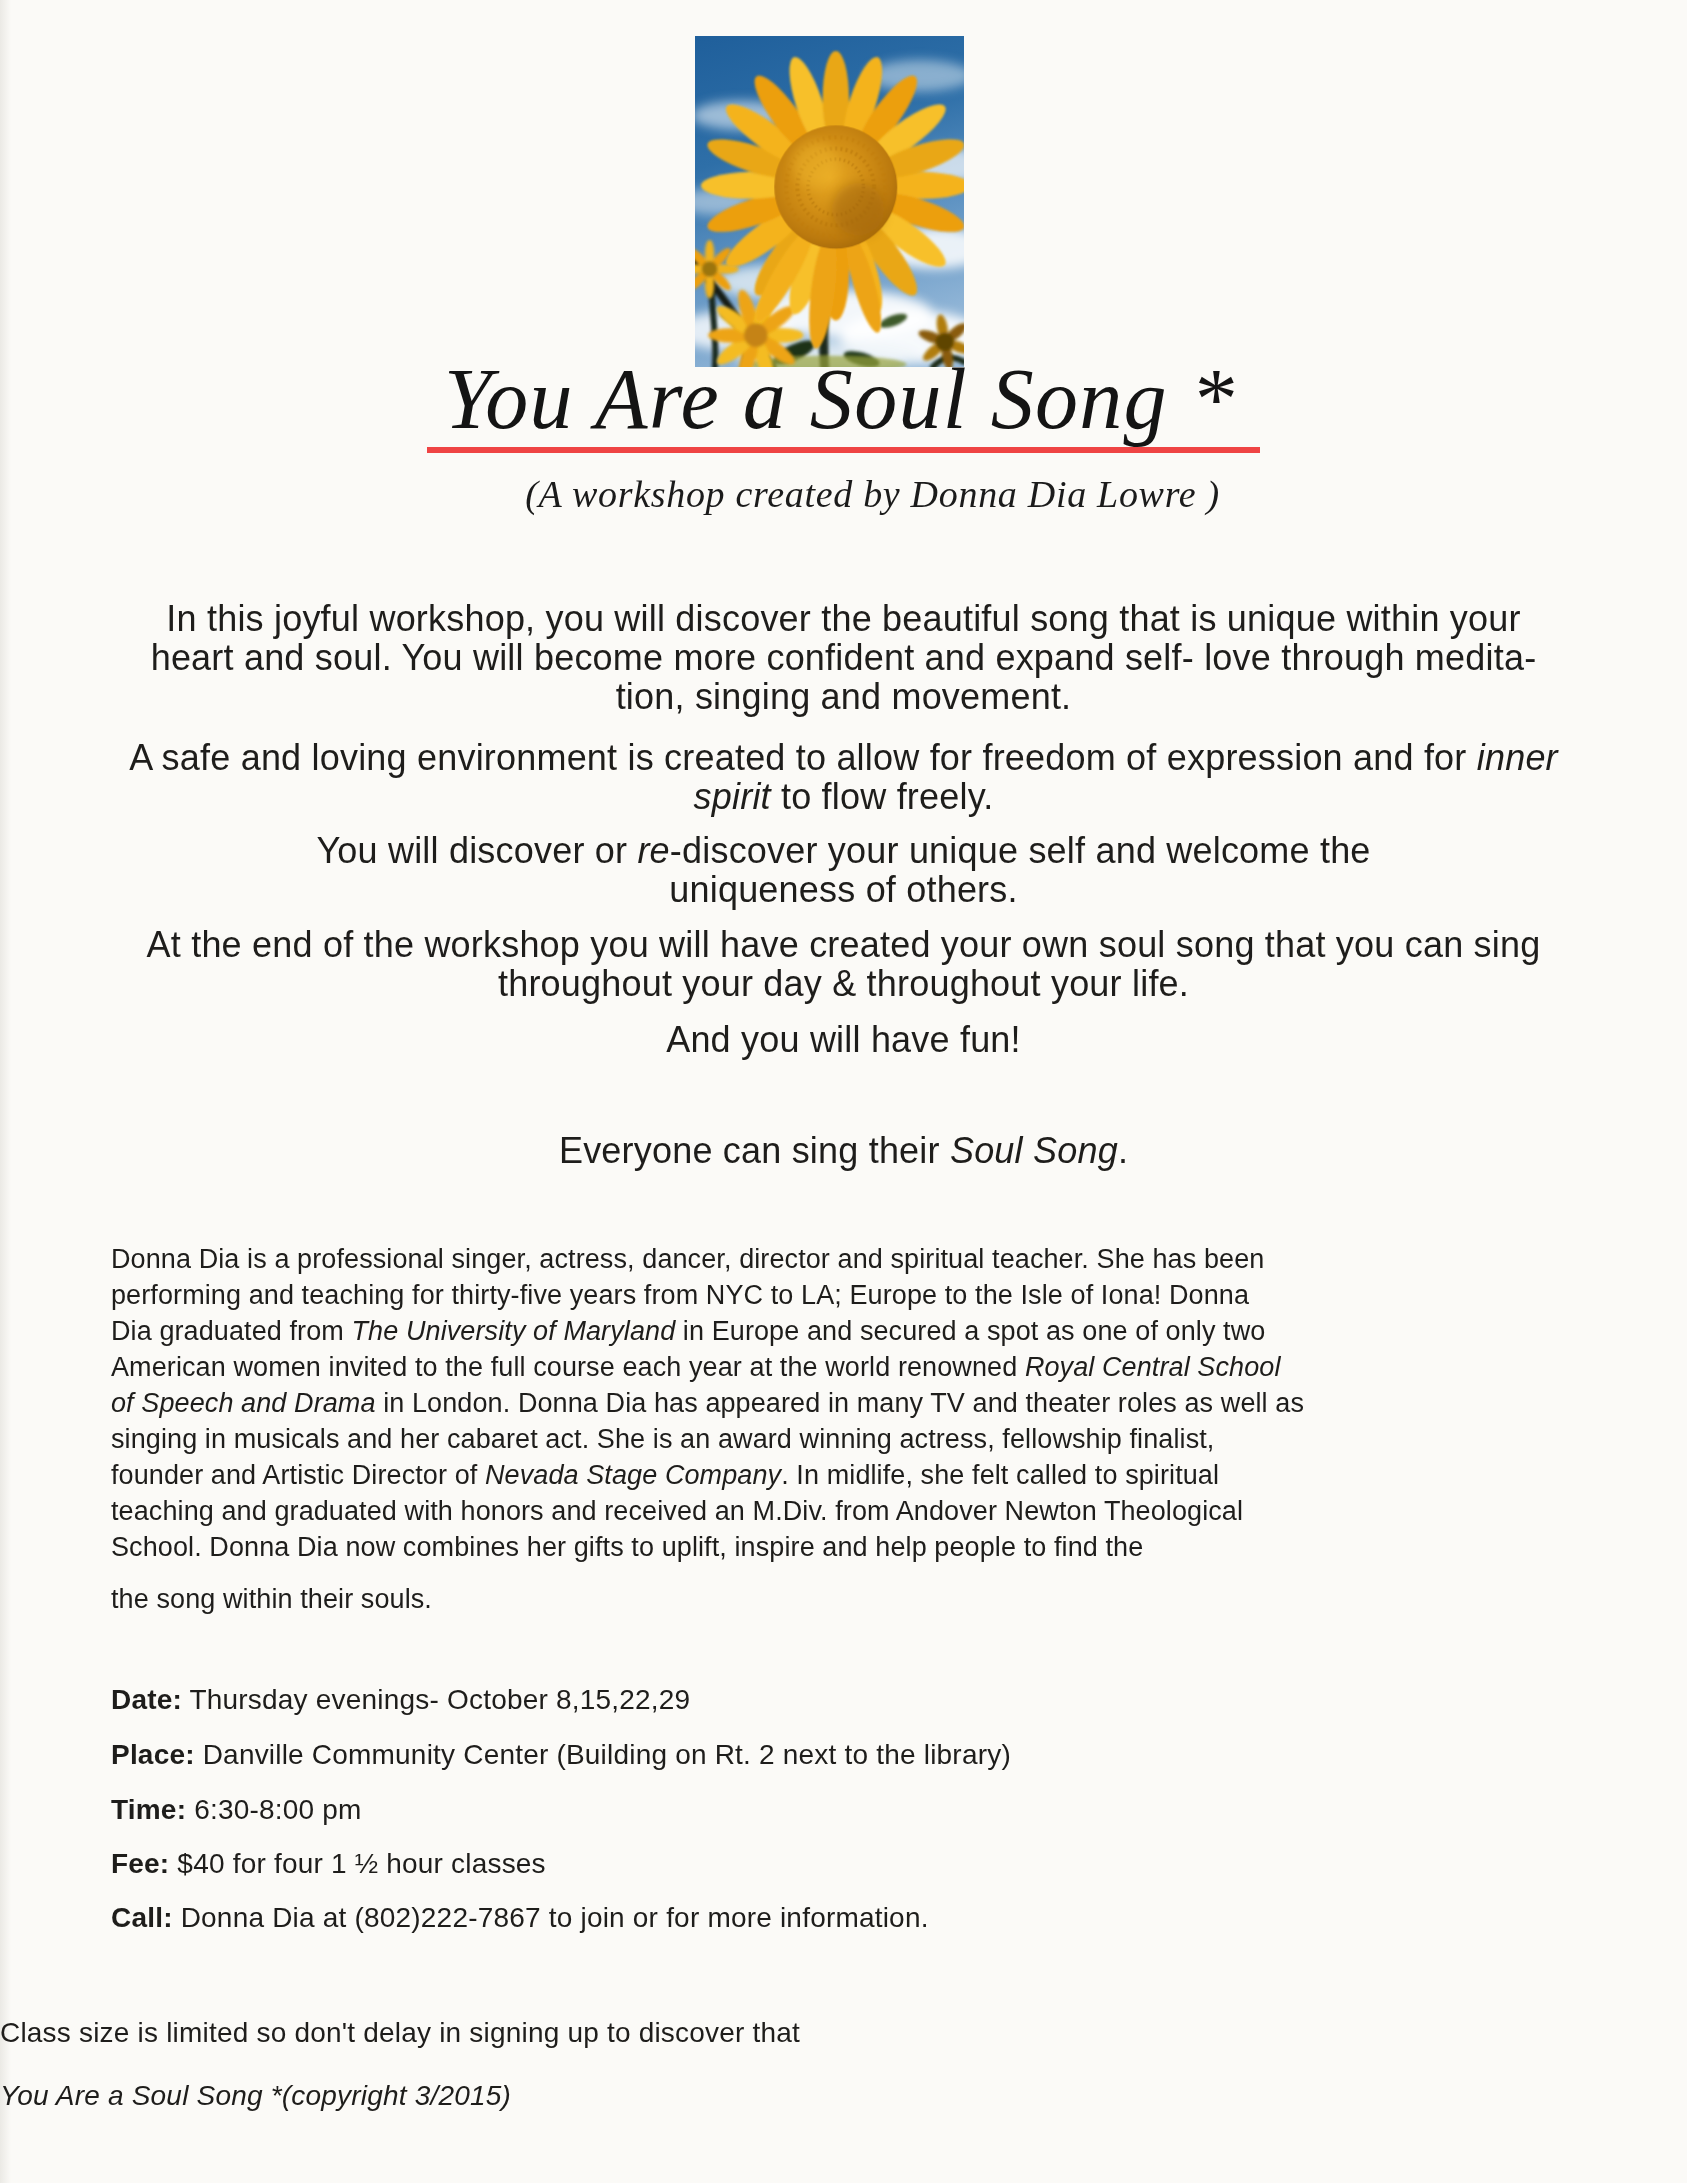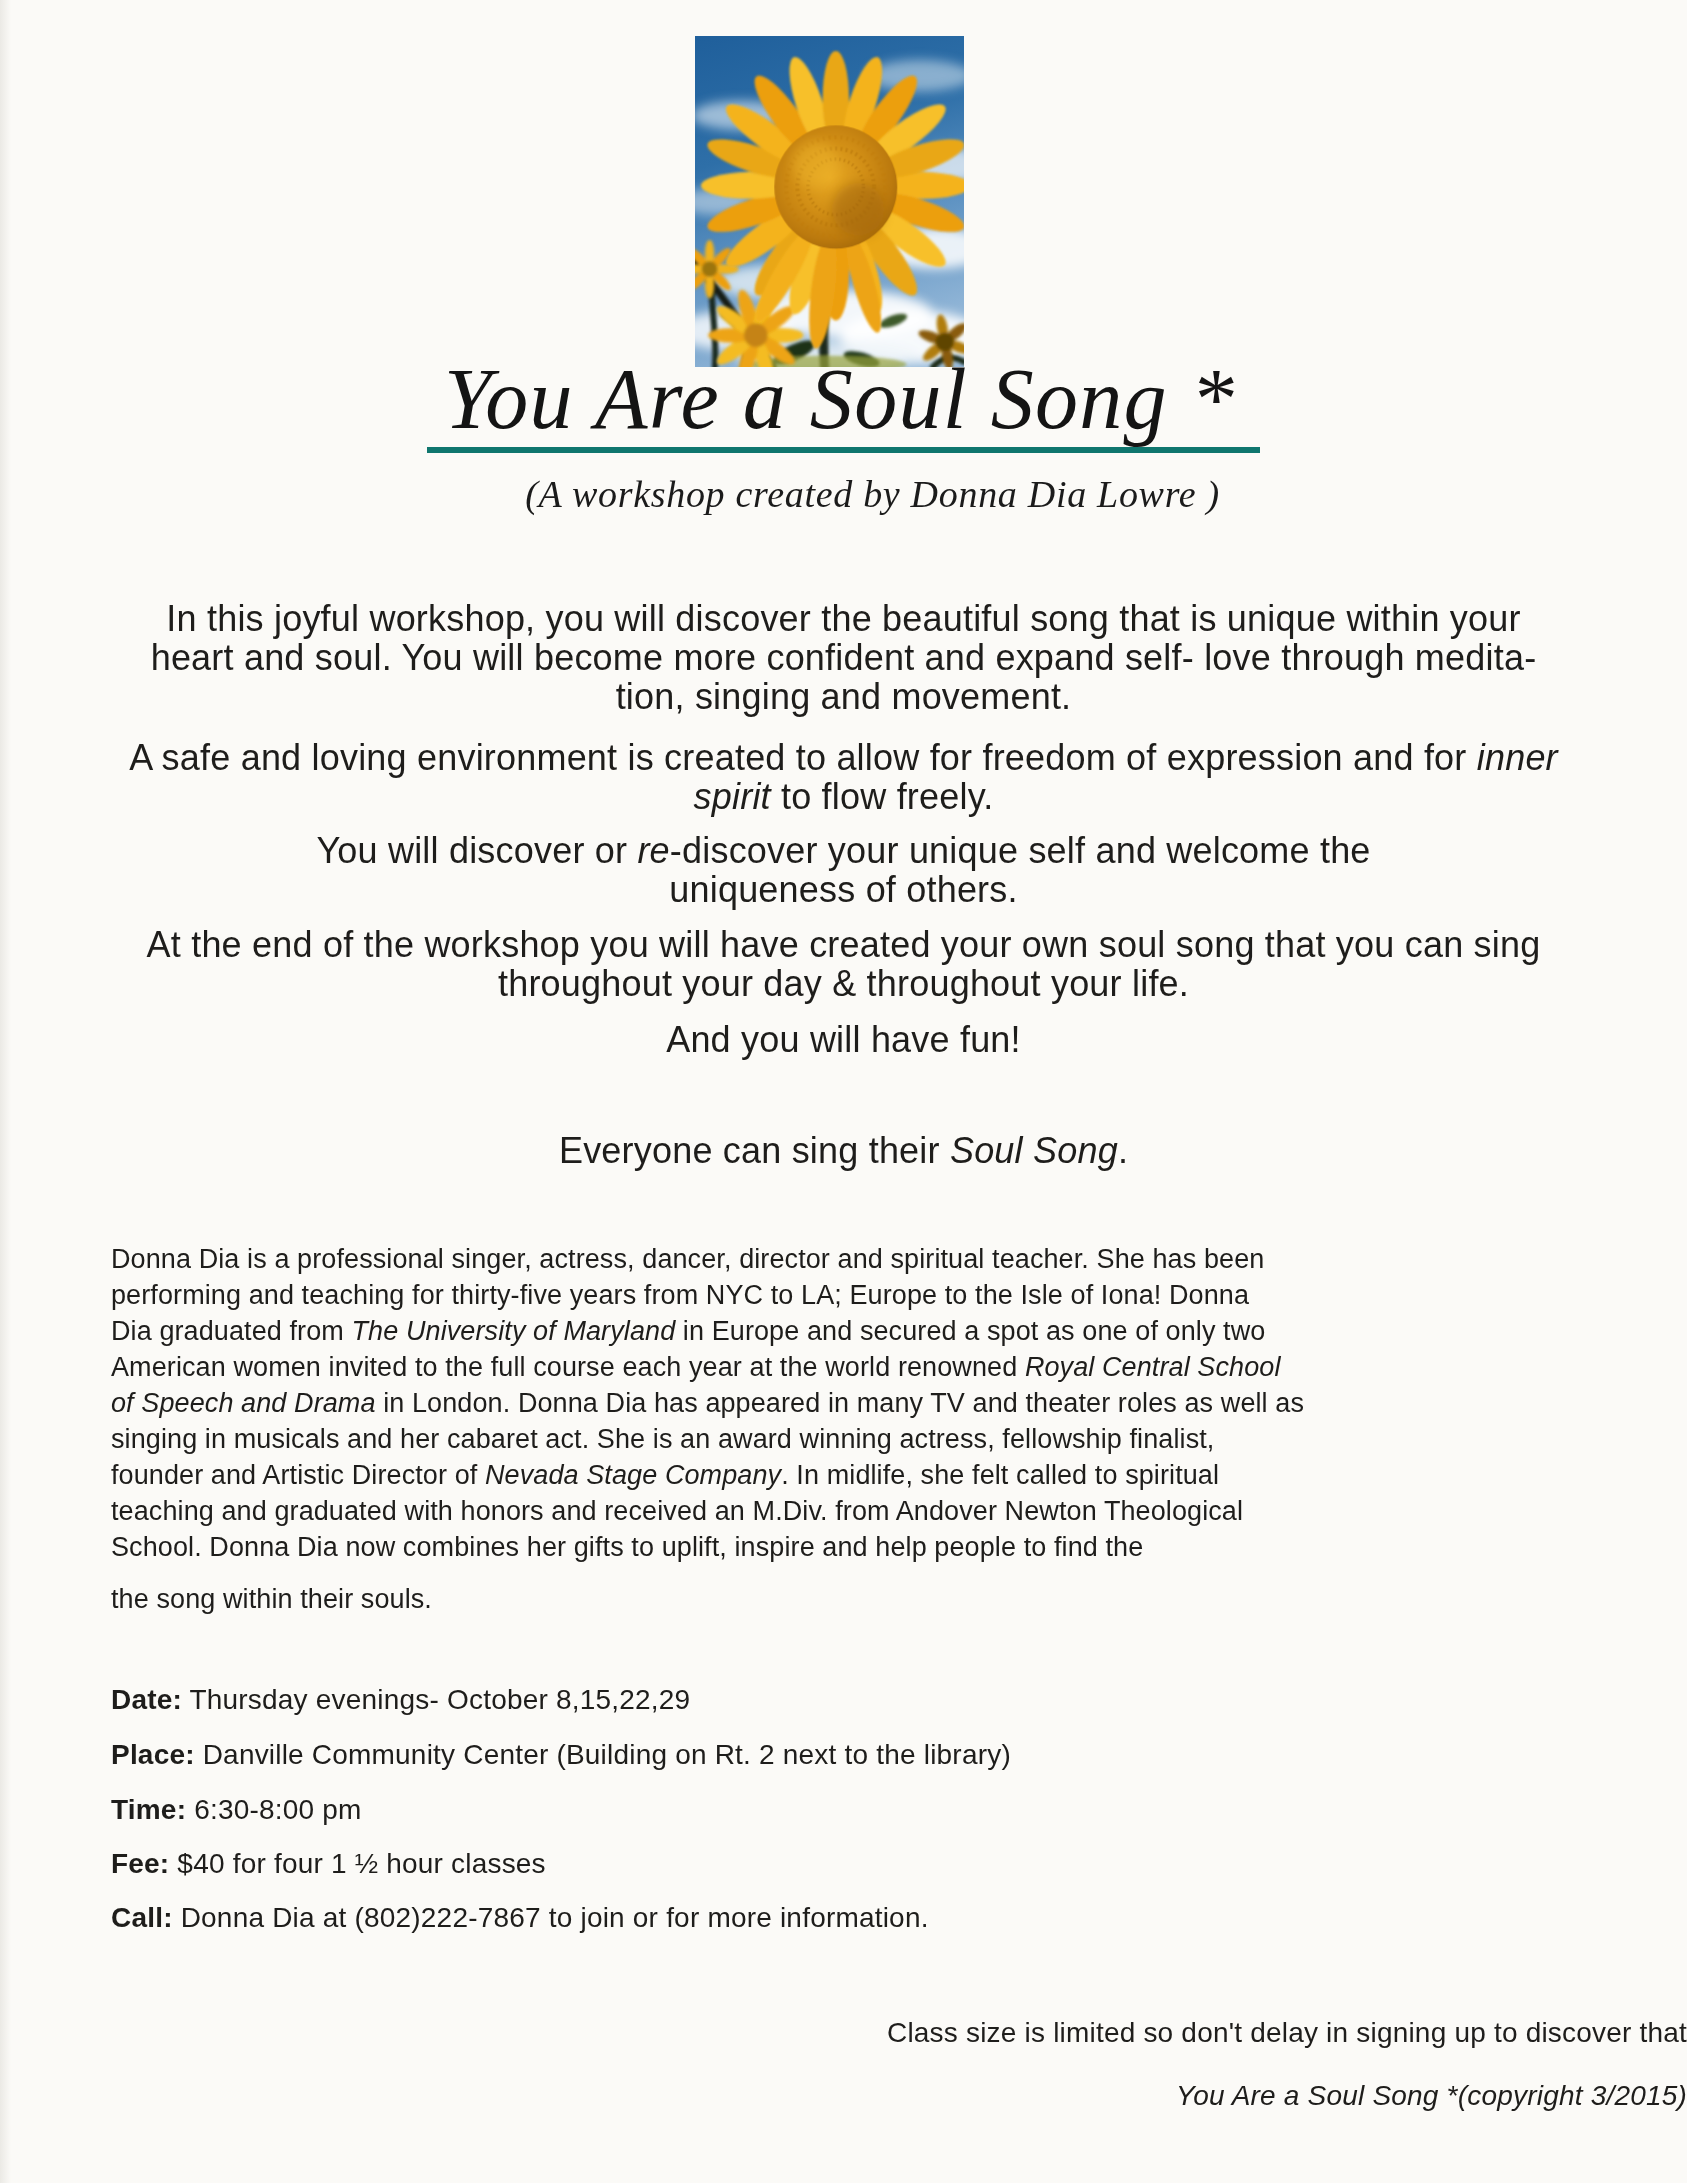--- a/index.html
+++ b/index.html
@@ -37,21 +37,21 @@
     font-style: italic;
     font-size: 86px;
     letter-spacing: 1.3px;
     color: #141414;
     white-space: nowrap;
   }
   .title-text {
     display: inline-block;
     line-height: 1.1;
     padding: 0 25px 0 17px;
-    border-bottom: 6px solid #0f766e;
+    border-bottom: 6px solid #ef4444;
   }
   .subtitle {
     position: absolute;
     top: 472px; left: 0; width: 100%;
     text-align: center;
     font-family: "Liberation Serif", serif;
     font-style: italic;
     font-size: 38px;
     letter-spacing: 0.7px;
     color: #1b1b1b;
@@ -72,21 +72,21 @@
   .bio .body-line { font-size: 27px; line-height: 36px; letter-spacing: 0.1px; }
 
   .detail {
     position: absolute;
     left: 111px; width: 1522px;
     font-size: 28px; line-height: 34px; letter-spacing: 0.2px;
     text-align: left;
   }
   .footer-line {
     position: absolute; left: 0; width: 100%;
-    text-align: right;
+    text-align: left;
     font-size: 28px; line-height: 37px; letter-spacing: 0.2px;
   }
 </style>
 </head>
 <body>
 
 <div class="page">
 
   <div class="photo">
     <svg viewBox="0 0 407 500" preserveAspectRatio="none">

